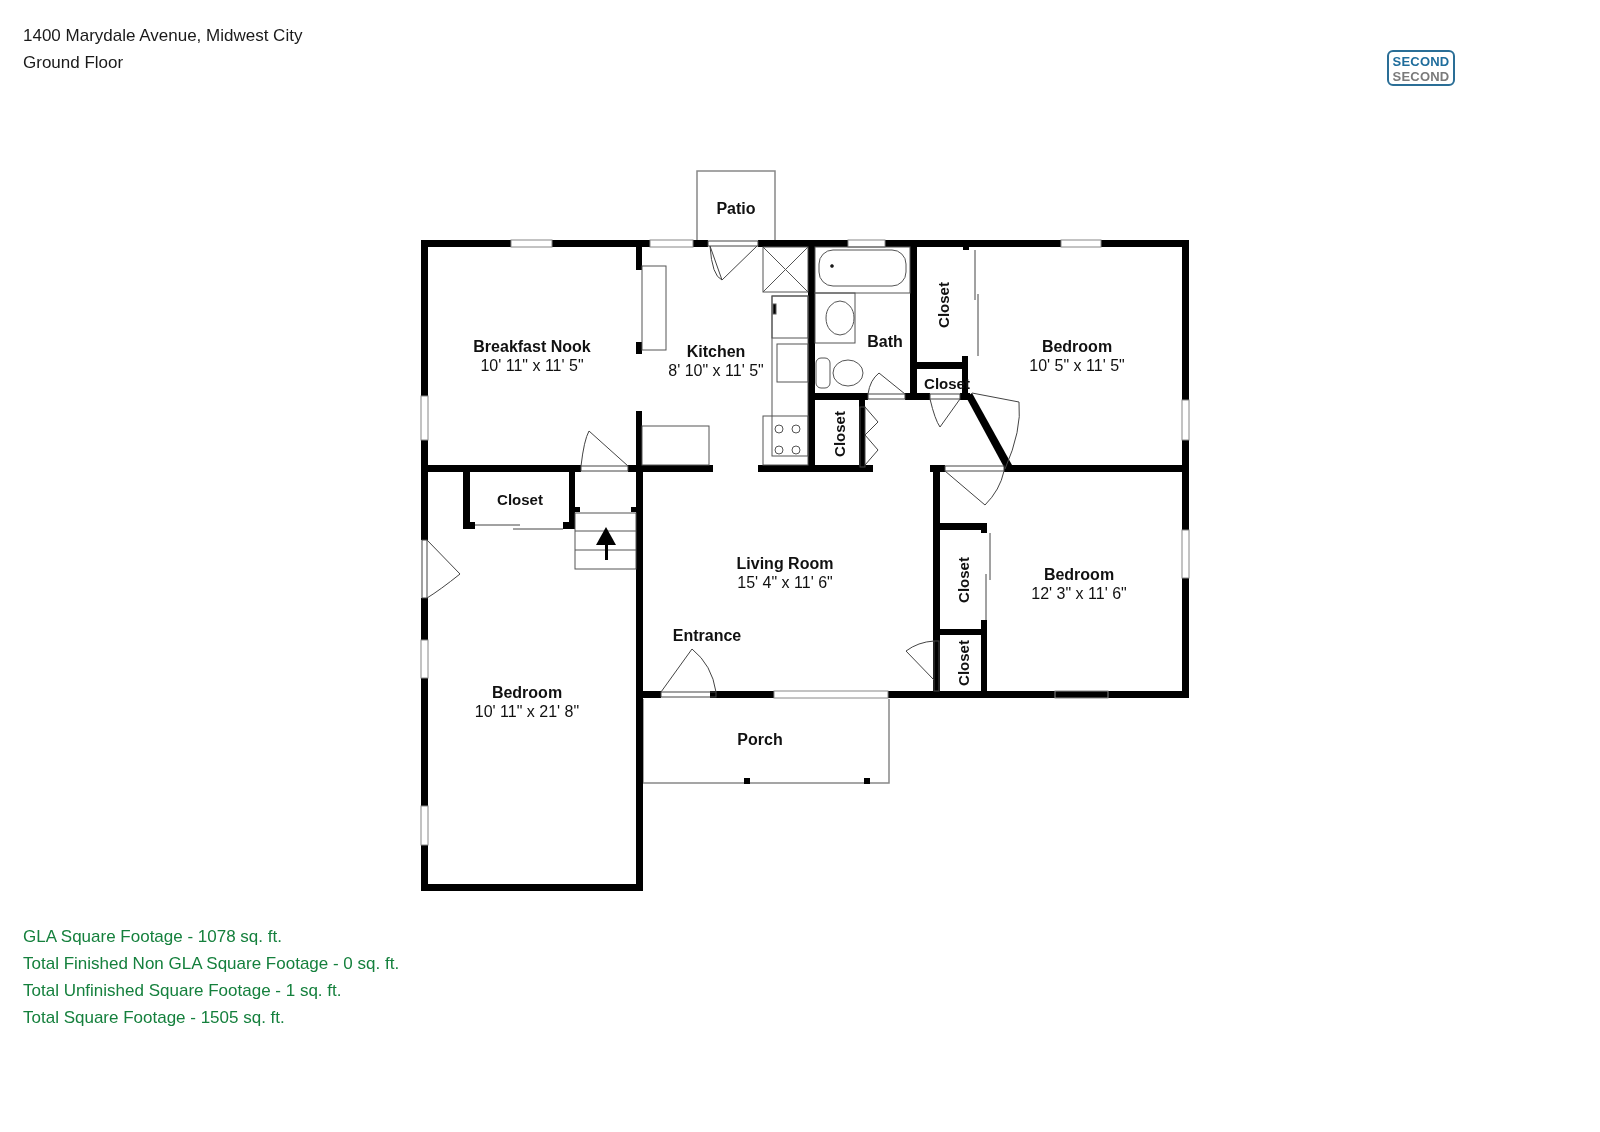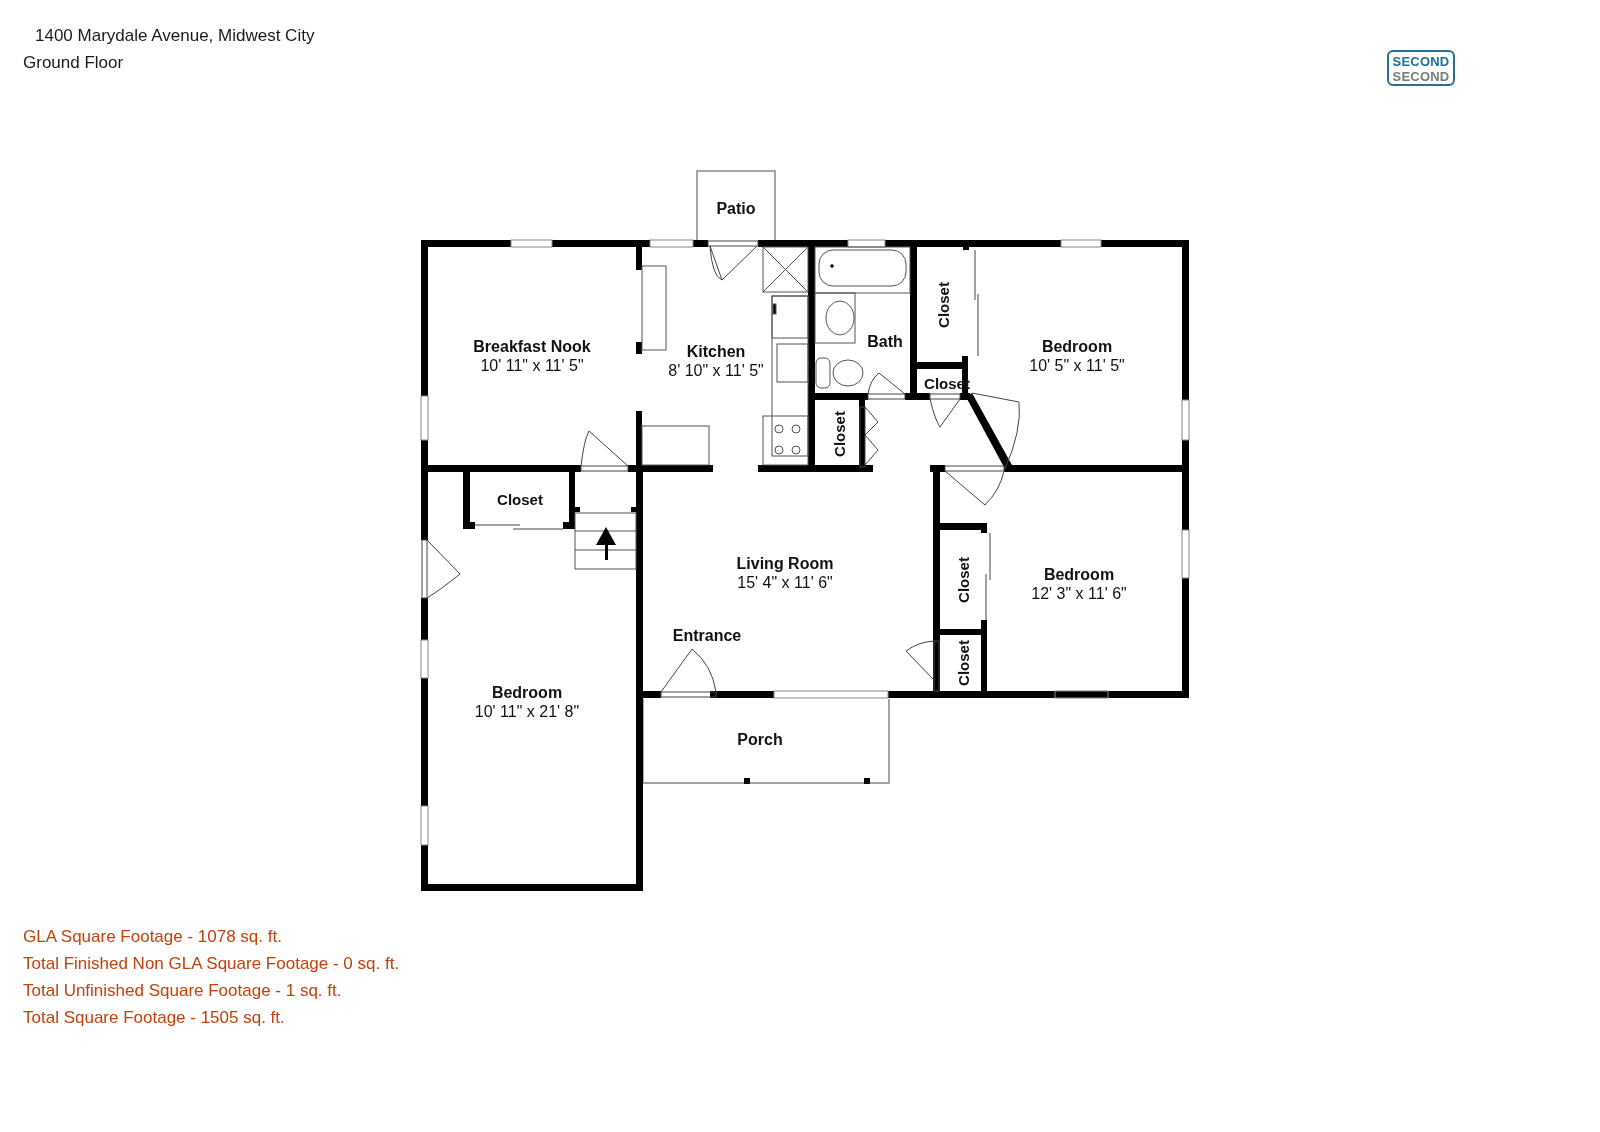--- a/index.html
+++ b/index.html
@@ -1,32 +1,32 @@
 <!DOCTYPE html>
 <html><head>
 <meta charset="utf-8">
 <style>
   html, body { margin:0; padding:0; background:#ffffff; }
   body { width:1600px; height:1132px; position:relative; overflow:hidden; font-family:"Liberation Sans", sans-serif; color:#111; }
   .hdr { position:absolute; left:23px; font-size:17px; color:#1a1a1a; }
   .logo { position:absolute; left:1387px; top:50px; width:68px; height:36px; border:2px solid #2a6e96; border-radius:6px; box-sizing:border-box; text-align:center; font-weight:bold; font-size:13px; line-height:15px; padding-top:2px; letter-spacing:0.2px; }
   .logo .l1 { color:#1f6d9c; display:block; }
   .logo .l2 { color:#7a7a7a; display:block; }
-  .stats { position:absolute; left:23px; top:927px; font-size:17px; color:#c2410c; }
+  .stats { position:absolute; left:23px; top:927px; font-size:17px; color:#15803d; }
   .stats div { height:27px; line-height:20px; }
   .disc { position:absolute; left:23px; top:1046px; font-size:10px; color:#8a8a8a; line-height:18px; }
   svg.plan { position:absolute; left:0; top:0; }
   .rl { font-family:"Liberation Sans", sans-serif; font-weight:bold; font-size:16px; fill:#111; }
   .rd { font-family:"Liberation Sans", sans-serif; font-size:16px; fill:#111; }
   .rls { font-family:"Liberation Sans", sans-serif; font-weight:bold; font-size:15px; fill:#111; }
 </style>
 </head>
 <body>
 
-<div class="hdr" style="top:26px;margin-left:12px;">1400 Marydale Avenue, Midwest City</div>
+<div class="hdr" style="top:26px;">1400 Marydale Avenue, Midwest City</div>
 <div class="hdr" style="top:53px;">Ground Floor</div>
 
 <div class="logo">
   <span class="l1">SECOND</span>
   <span class="l2">SECOND</span>
 </div>
 
 <svg class="plan" width="1600" height="1132" viewBox="0 0 1600 1132">
 
   <g fill="none" stroke="#888" stroke-width="1.5">

